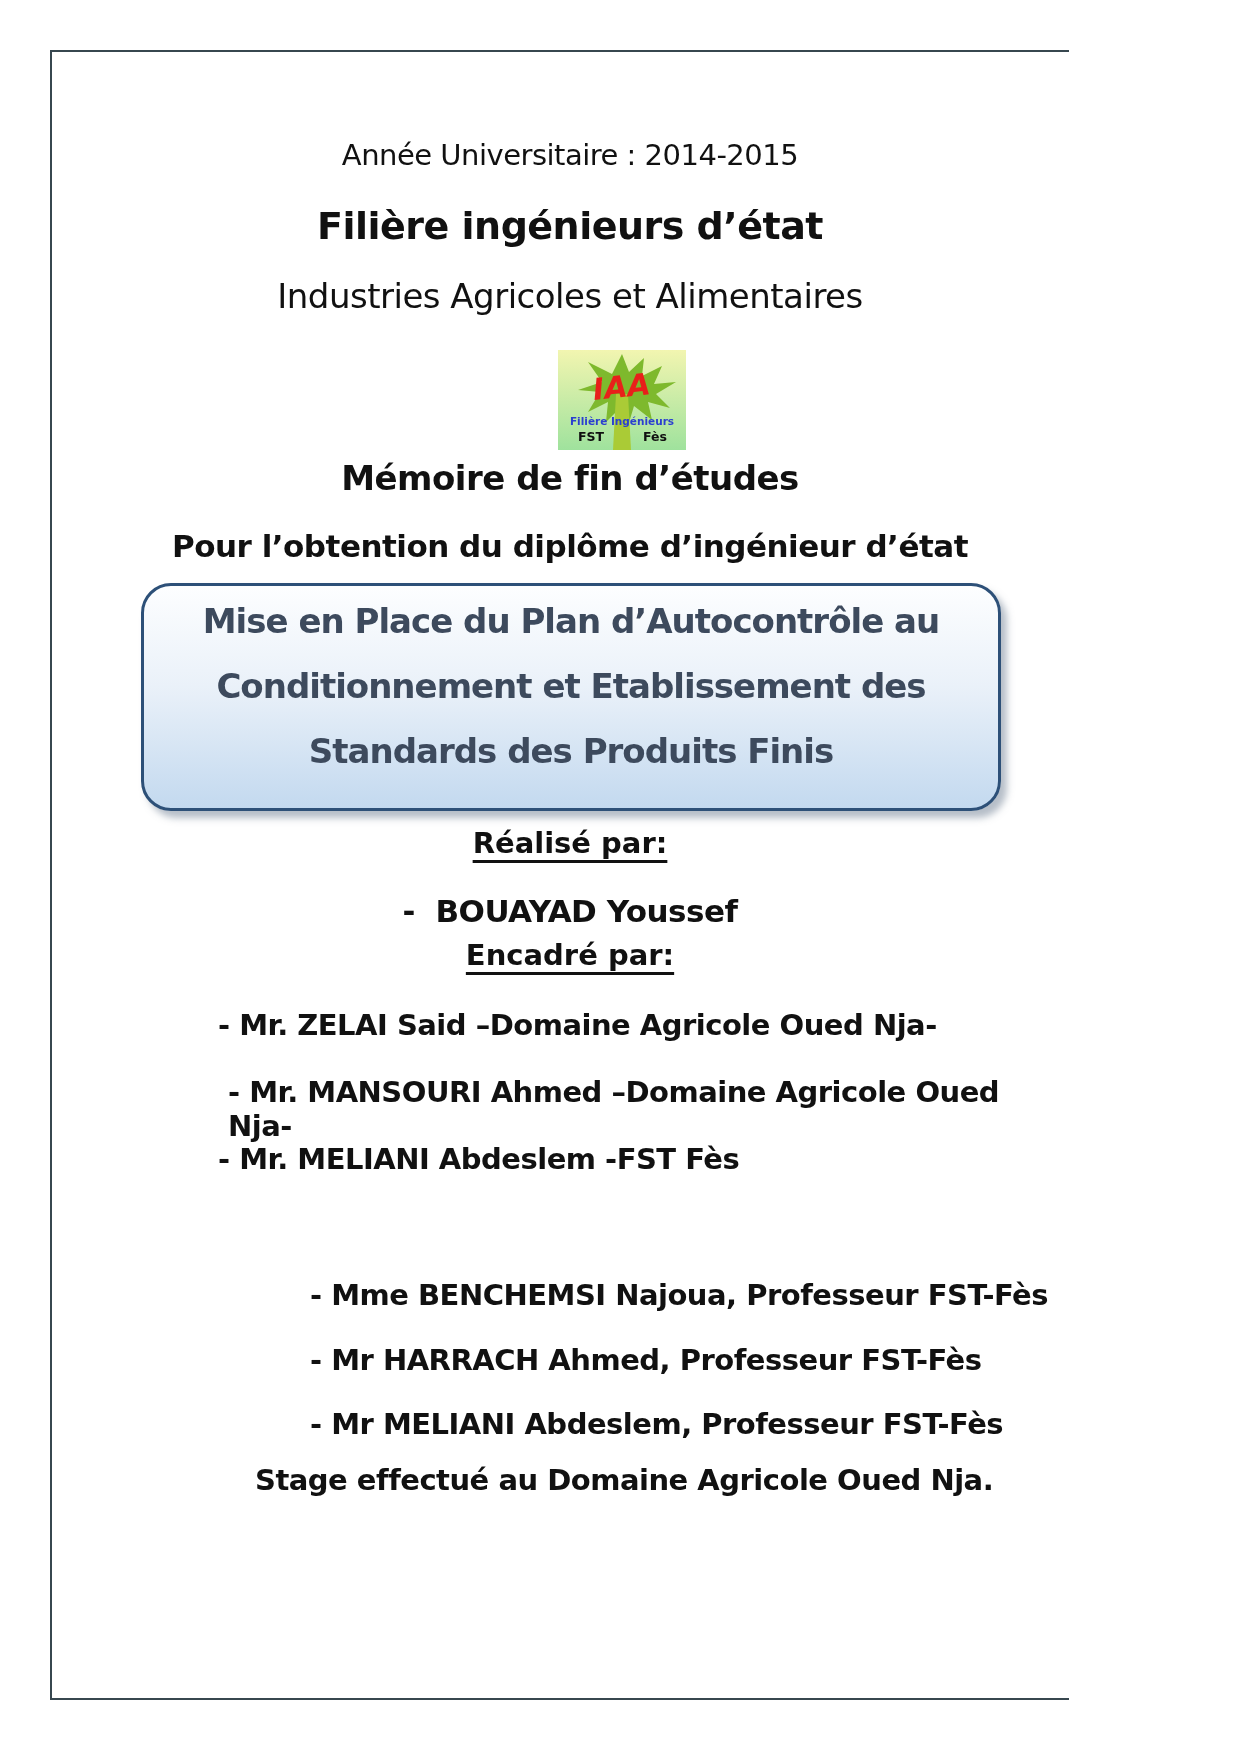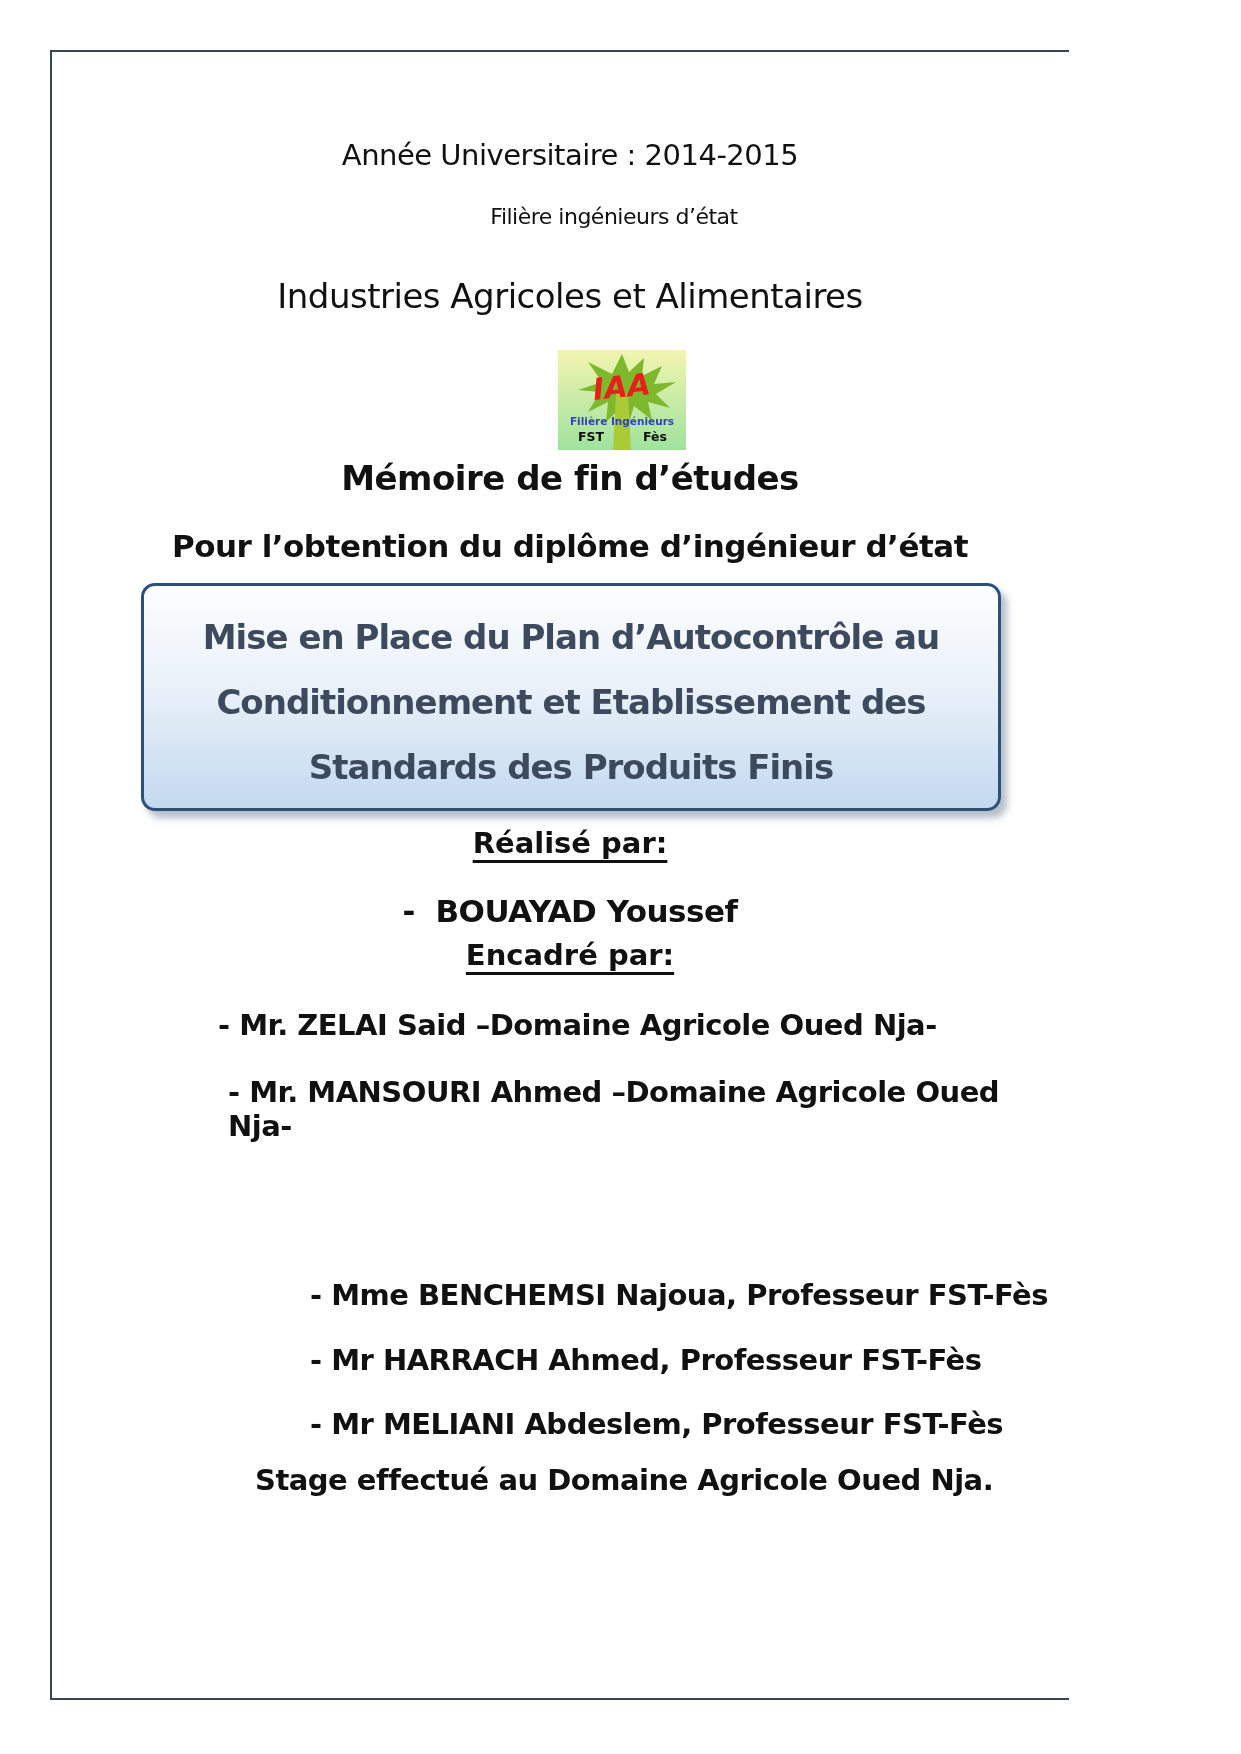--- a/index.html
+++ b/index.html
@@ -15,35 +15,35 @@
     position:absolute;
     left:50px;top:50px;
     width:1139px;height:1650px;
     border:2px solid #37474f;
     box-sizing:border-box;
   }
   .abs{position:absolute;}
   .centered{left:50px;width:1040px;text-align:center;}
   .pre{white-space:pre-wrap;}
   .t-annee{top:138px;font-size:29px;font-weight:400;letter-spacing:-0.5px;}
-  .t-filiere{top:204px;font-size:22px;font-weight:400;letter-spacing:-0.5px;padding-left:44px;}
+  .t-filiere{top:204px;font-size:38px;font-weight:700;letter-spacing:-0.5px;}
   .t-industries{top:276px;font-size:34px;font-weight:400;letter-spacing:-0.5px;}
   .logo{
     left:558px;top:350px;width:128px;height:100px;
   }
   .t-memoire{top:458px;font-size:34px;font-weight:700;letter-spacing:-0.5px;}
   .t-pour{top:528px;font-size:31px;font-weight:700;letter-spacing:-0.5px;}
   .title-box{
     left:141px;top:583px;width:860px;height:228px;
     box-sizing:border-box;
     border:3px solid #2d5078;
-    border-radius:14px;
+    border-radius:30px;
     background:linear-gradient(180deg,#fdfeff 0%,#eaf1f9 45%,#c3d9ef 100%);
     box-shadow:6px 7px 7px rgba(110,125,145,0.5);
-    padding-top:19px;
+    padding-top:3px;
   }
   .title-line{
     text-align:center;
     font-size:34px;font-weight:700;
     letter-spacing:-1px;
     line-height:65px;
     color:#3d4a5d;
   }
   .t-realise{top:826px;font-size:29px;font-weight:700;}
   .t-bouayad{top:893px;font-size:31px;font-weight:700;letter-spacing:-0.5px;}
@@ -107,20 +107,21 @@
   <div class="abs centered t-bouayad pre">-  BOUAYAD Youssef</div>
 
   <div class="abs centered t-encadre">
     <span class="u">Encadré par:</span>
   </div>
 
   <div class="abs listline t-zelai">- Mr. ZELAI Said –Domaine Agricole Oued Nja-</div>
 
   <div class="abs listline t-mansouri">- Mr. MANSOURI Ahmed –Domaine Agricole Oued Nja-</div>
 
+  <div class="abs listline t-meliani">- Mr. MELIANI Abdeslem -FST Fès</div>
 
 
   <div class="abs listline t-jury1">- Mme BENCHEMSI Najoua, Professeur FST-Fès</div>
 
   <div class="abs listline t-jury2">- Mr HARRACH Ahmed, Professeur FST-Fès</div>
 
   <div class="abs listline t-jury3">- Mr MELIANI Abdeslem, Professeur FST-Fès</div>
 
   <div class="abs listline t-stage">Stage effectué au Domaine Agricole Oued Nja.</div>
 

